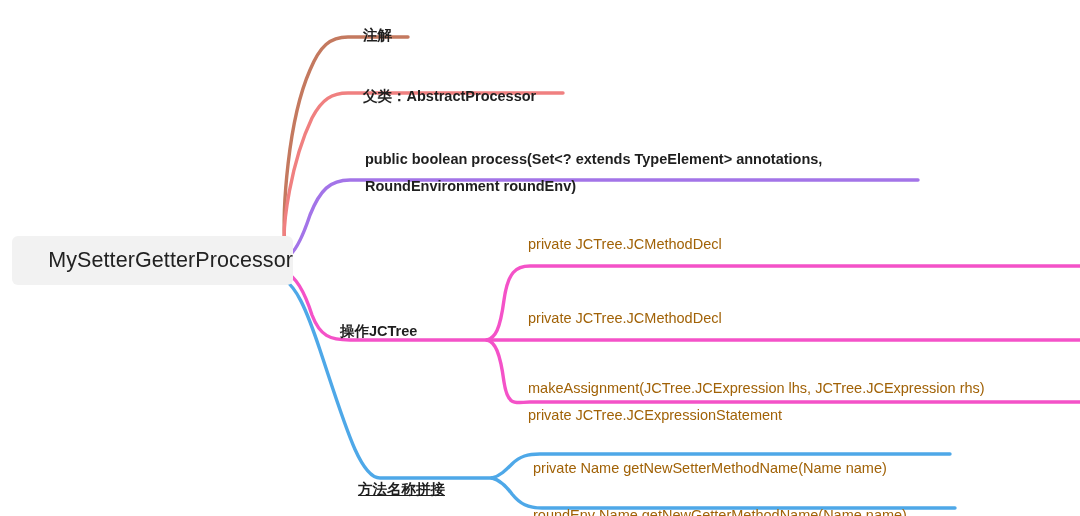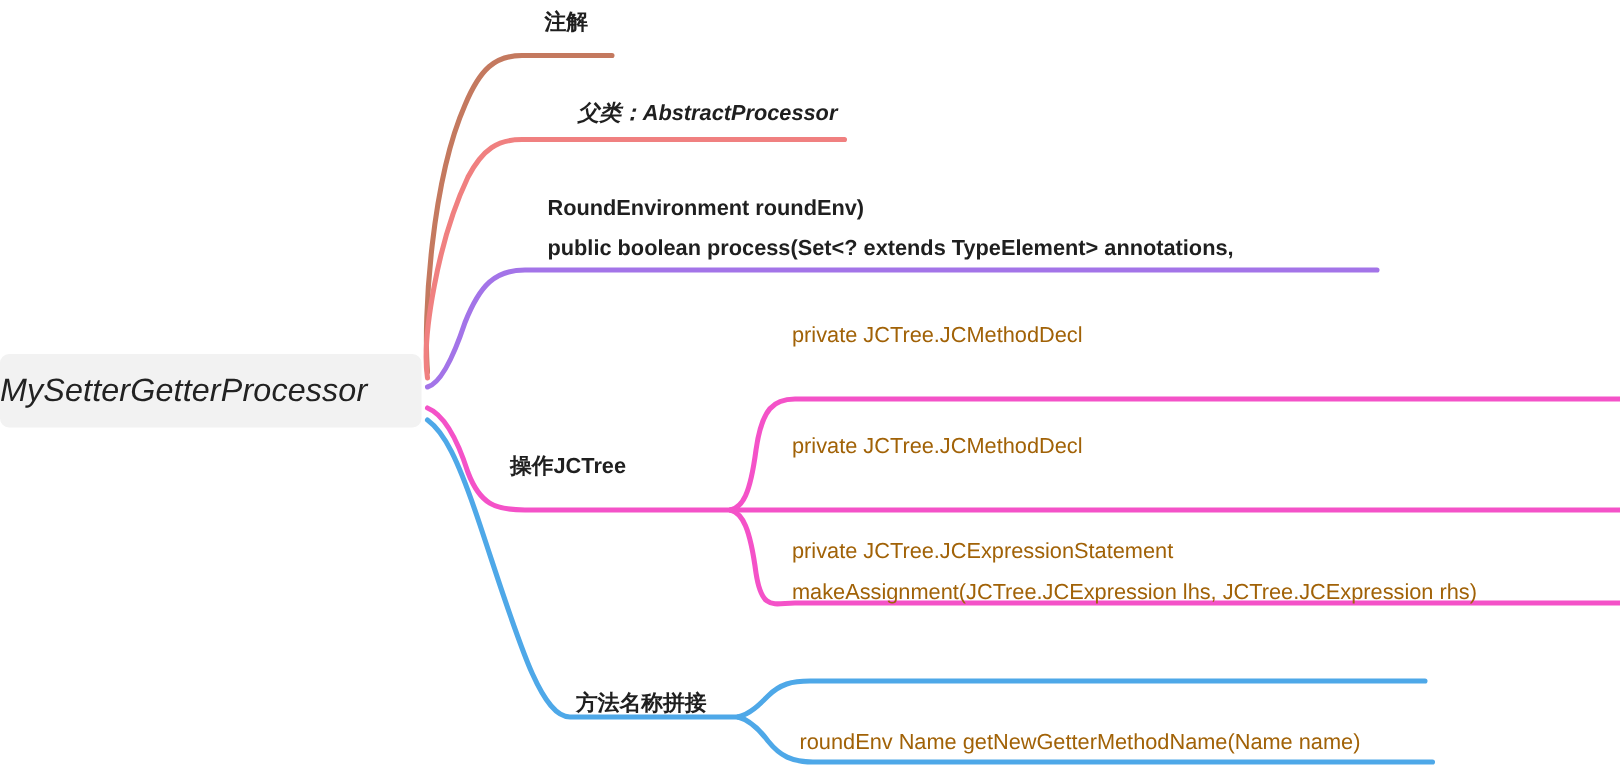--- a/index.html
+++ b/index.html
@@ -21,34 +21,34 @@
     top: 0;
     width: 1080px;
     height: 516px;
     pointer-events: none;
   }
   .node-text {
     position: absolute;
     color: #2b2b2b;
     white-space: nowrap;
     line-height: 1.0;
+    margin-top: 20px;
   }
   
   #root-node {
     position: absolute;
-    left: 0;
+    left: 12px;
     top: 236px;
     width: 281px;
     height: 49px;
     background: #f2f2f2;
     border-radius: 6px;
     display: flex;
     align-items: center;
-    justify-content: flex-start;
-    font-style: italic;
+    justify-content: flex-end;
   }
   #root-node .root-label {
     font-size: 21.5px;
     color: #222222;
     letter-spacing: 0.1px;
     white-space: nowrap;
   }
   .lv1-cn {
     font-size: 14.5px;
     font-weight: bold;
@@ -97,48 +97,51 @@
   </svg>
 
   <div id="root-node">
     <span class="root-label">MySetterGetterProcessor</span>
   </div>
 
   <div class="node-text lv1-cn" style="left:363px; top:8px;">
     <span>注解</span>
   </div>
 
-  <div class="node-text lv1-cn" style="left:385px; top:69px;font-style:italic;">
+  <div class="node-text lv1-cn" style="left:363px; top:69px;">
     <span>父类：AbstractProcessor</span>
   </div>
 
   <div class="node-text lv1-code l2" style="left:365px; top:126px;">
+    <div>public boolean process(Set&lt;? extends TypeElement&gt; annotations,</div>
     <div>RoundEnvironment roundEnv)</div>
-    <div>public boolean process(Set&lt;? extends TypeElement&gt; annotations,</div>
   </div>
 
   <div class="node-text lv1-cn" style="left:340px; top:304px;">
     <span>操作JCTree</span>
   </div>
 
   <div class="node-text lv2-code l2" style="left:528px; top:211px;">
     <div>private JCTree.JCMethodDecl</div>
   </div>
 
   <div class="node-text lv2-code l2" style="left:528px; top:285px;">
     <div>private JCTree.JCMethodDecl</div>
   </div>
 
   <div class="node-text lv2-code l2" style="left:528px; top:355px;">
+    <div>makeAssignment(JCTree.JCExpression lhs, JCTree.JCExpression rhs)</div>
     <div>private JCTree.JCExpressionStatement</div>
-    <div>makeAssignment(JCTree.JCExpression lhs, JCTree.JCExpression rhs)</div>
   </div>
 
-  <div class="node-text lv1-cn" style="left:384px; top:462px;">
+  <div class="node-text lv1-cn" style="left:358px; top:462px;text-decoration:underline;">
     <span>方法名称拼接</span>
   </div>
 
+  <div class="node-text lv2-code" style="left:533px; top:441px;">
+    <div>private Name getNewSetterMethodName(Name name)</div>
+  </div>
 
   <div class="node-text lv2-code" style="left:533px; top:488px;">
     <div>roundEnv Name getNewGetterMethodName(Name name)</div>
   </div>
 
 </div>
 
 </body></html>

